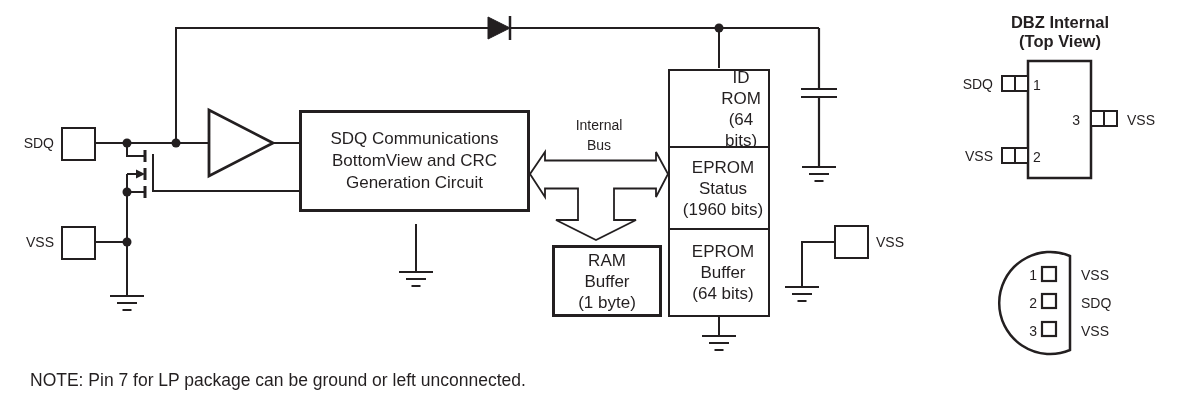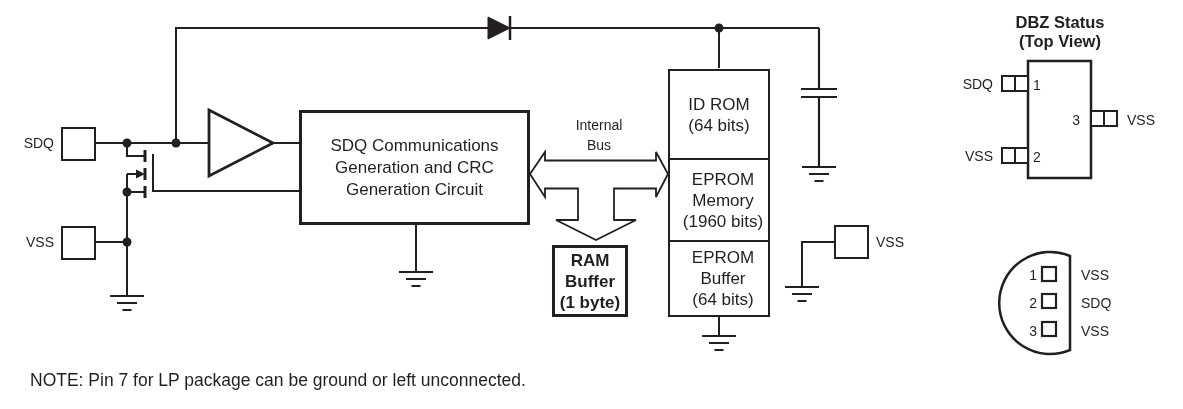--- a/index.html
+++ b/index.html
@@ -117,59 +117,59 @@
       <rect x="1042" y="322" width="14" height="14" fill="#ffffff" stroke="#231f20" stroke-width="2.2"></rect>
     </g>
   </svg>
 
   <div class="lbl r" style="left:8px;top:133px;width:46px;">SDQ</div>
   <div class="box pad" style="left:61px;top:127px;width:35px;height:34px;"></div>
 
   <div class="lbl r" style="left:8px;top:232px;width:46px;">VSS</div>
   <div class="box pad" style="left:61px;top:226px;width:35px;height:34px;"></div>
 
-  <div class="box" style="left:299px;top:110px;width:231px;height:115px;">
+  <div class="box" style="left:299px;top:110px;width:231px;height:102px;">
     <div>SDQ Communications</div>
-    <div>Generation and CRC</div>
+    <div>BottomView and CRC</div>
     <div>Generation Circuit</div>
   </div>
 
   <div class="lbl c" style="left:554px;top:115px;width:90px;text-align:center;">
     <div>Internal</div>
     <div>Bus</div>
   </div>
 
-  <div class="box" style="left:552px;top:245px;width:76px;height:72px;line-height:21px;font-weight:bold;">
+  <div class="box" style="left:552px;top:245px;width:110px;height:72px;line-height:21px;">
     <div>RAM</div>
     <div>Buffer</div>
     <div>(1 byte)</div>
   </div>
 
   <div class="memstack">
-    <div class="memcell" style="height:87px;">
+    <div class="memcell" style="height:75px;margin-left:44px;">
       <div>ID ROM</div>
       <div>(64 bits)</div>
     </div>
     <div class="memcell" style="height:82px;">
       <div>EPROM</div>
-      <div>Memory</div>
+      <div>Status</div>
       <div>(1960 bits)</div>
     </div>
     <div class="memcell" style="flex:1;">
       <div>EPROM</div>
       <div>Buffer</div>
       <div>(64 bits)</div>
     </div>
   </div>
 
   <div class="box pad" style="left:834px;top:225px;width:35px;height:34px;"></div>
   <div class="lbl" style="left:876px;top:232px;">VSS</div>
 
   <div class="lbl c b" style="left:980px;top:13px;width:160px;font-size:16.5px;line-height:19px;">
-    <div>DBZ Status</div>
+    <div>DBZ Internal</div>
     <div>(Top View)</div>
   </div>
   <div class="lbl r" style="left:946px;top:74px;width:47px;">SDQ</div>
   <div class="lbl" style="left:1033px;top:75px;">1</div>
   <div class="lbl r" style="left:946px;top:146px;width:47px;">VSS</div>
   <div class="lbl" style="left:1033px;top:147px;">2</div>
   <div class="lbl r" style="left:1064px;top:110px;width:16px;">3</div>
   <div class="lbl" style="left:1127px;top:110px;">VSS</div>
 
   <div class="lbl r" style="left:1020px;top:265px;width:17px;">1</div>

